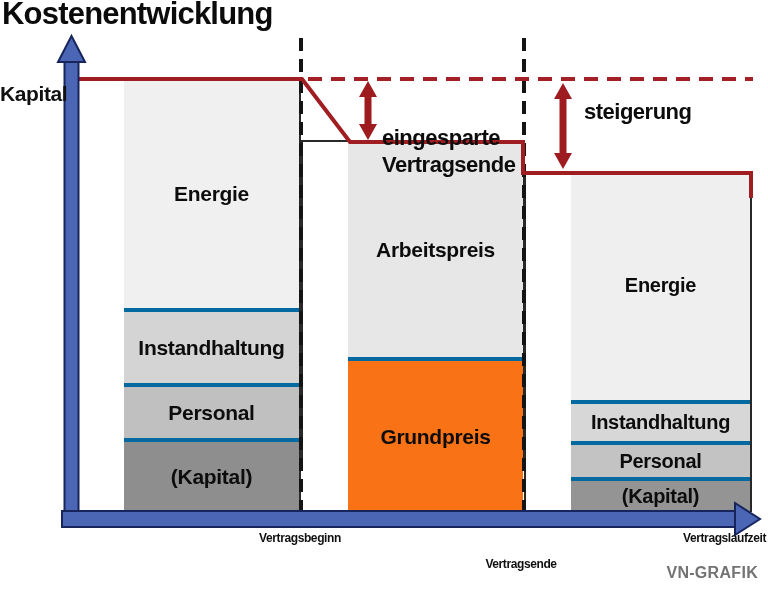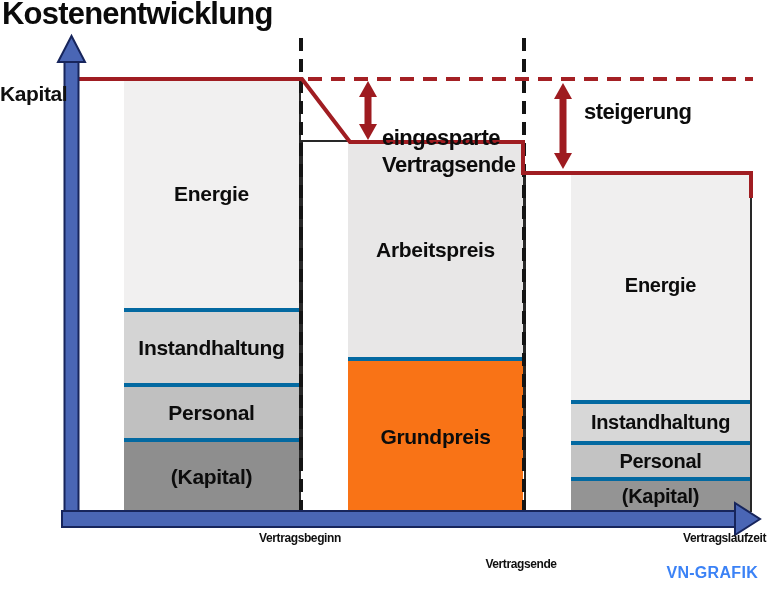--- a/index.html
+++ b/index.html
@@ -42,21 +42,21 @@
   #tick-vertragsende{left:442px;top:557px;width:158px;text-align:center;}
   #tick-vertragslaufzeit{left:594px;top:531px;width:172px;text-align:right;}
   .annotation{
     font-weight:700;color:#0c0c0c;font-size:22px;line-height:27px;
     z-index:6;letter-spacing:-0.5px;
   }
   #annotation-saved{left:382px;top:82px;margin-top:42px;}
   #annotation-efficiency{left:584px;top:98px;}
   #credit{
     left:630px;top:564px;width:128px;text-align:right;
-    font-weight:700;font-size:16px;color:#3b82f6;letter-spacing:0.3px;z-index:6;
+    font-weight:700;font-size:16px;color:#737373;letter-spacing:0.3px;z-index:6;
   }
 </style>
 </head>
 <body>
 
 <div id="stage">
 
   <div id="title" class="abs">Kostenentwicklung</div>
 
   <div id="bar-1" class="bar">

